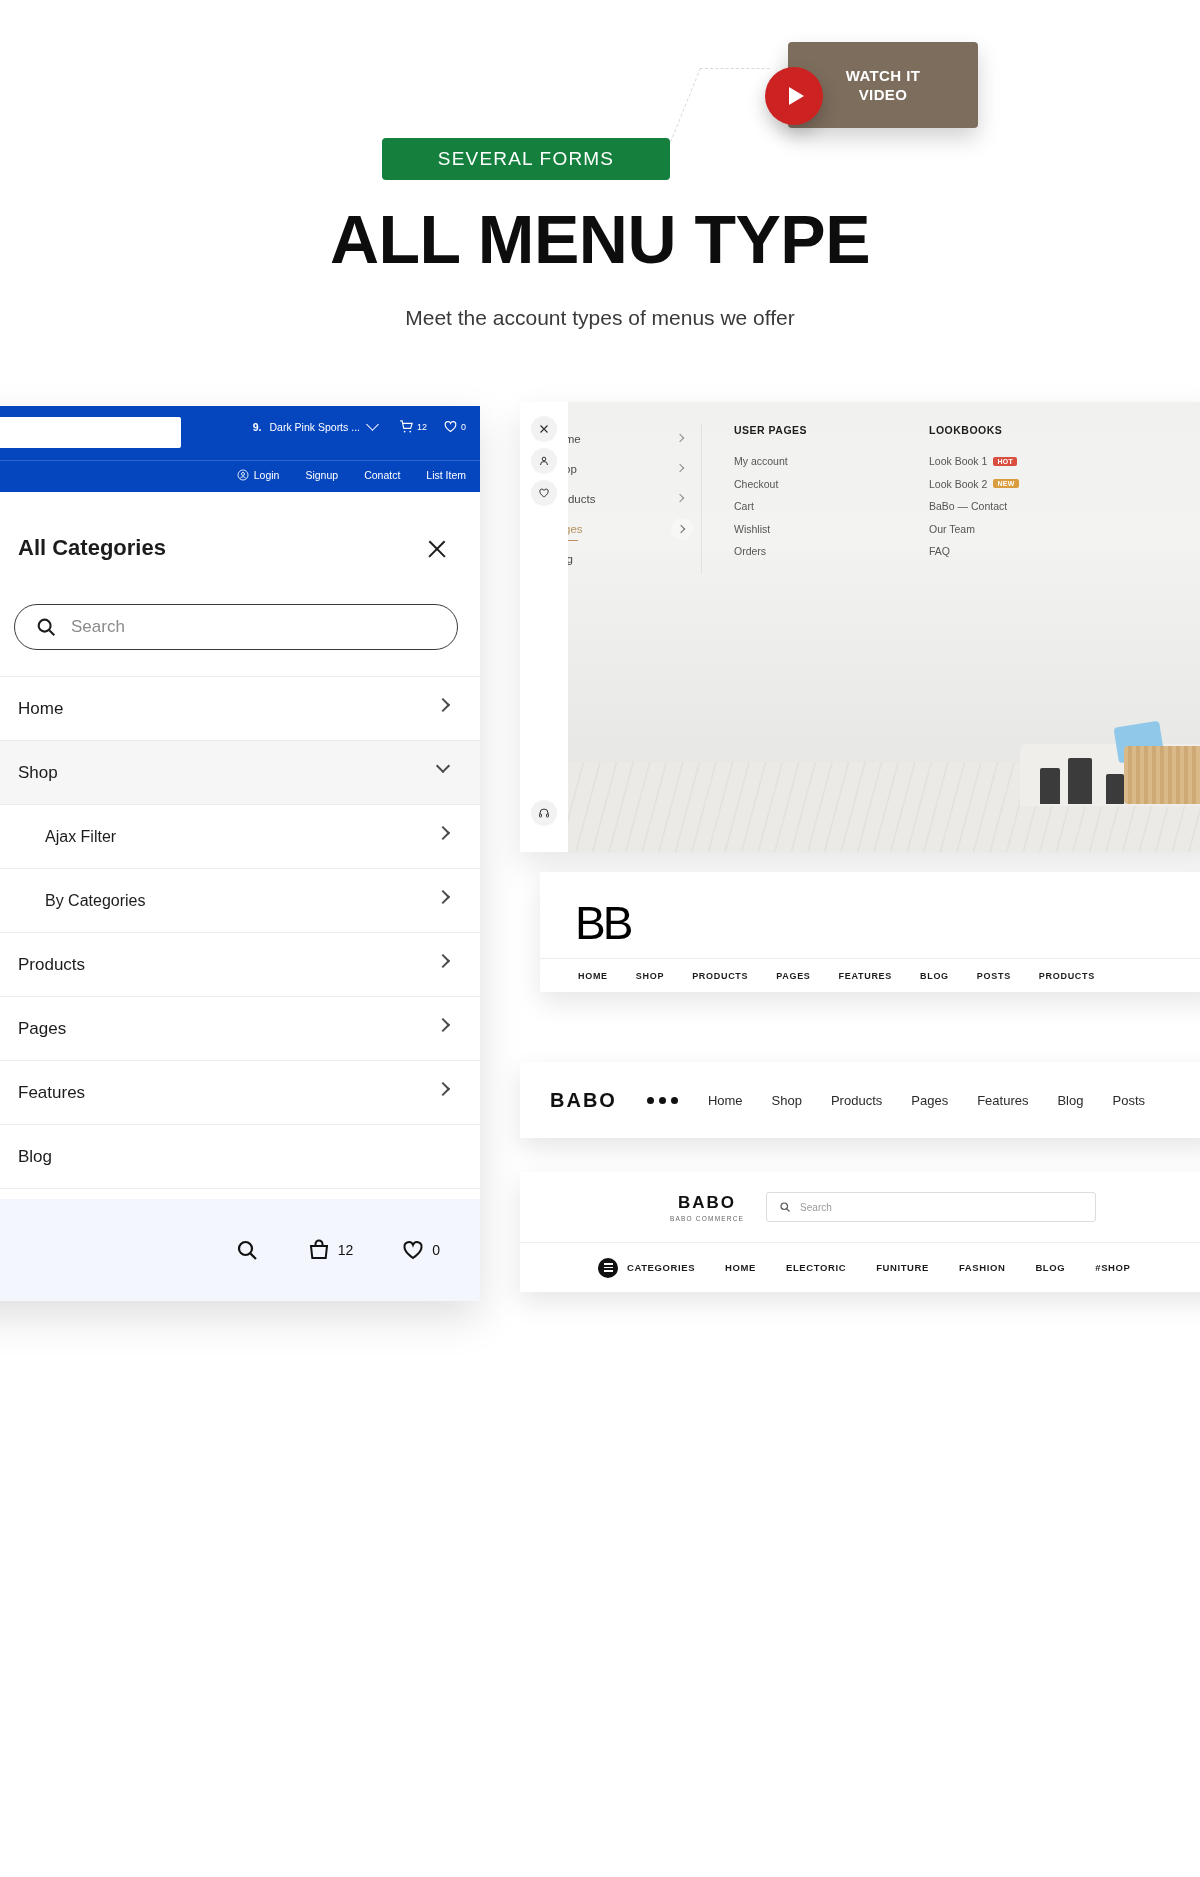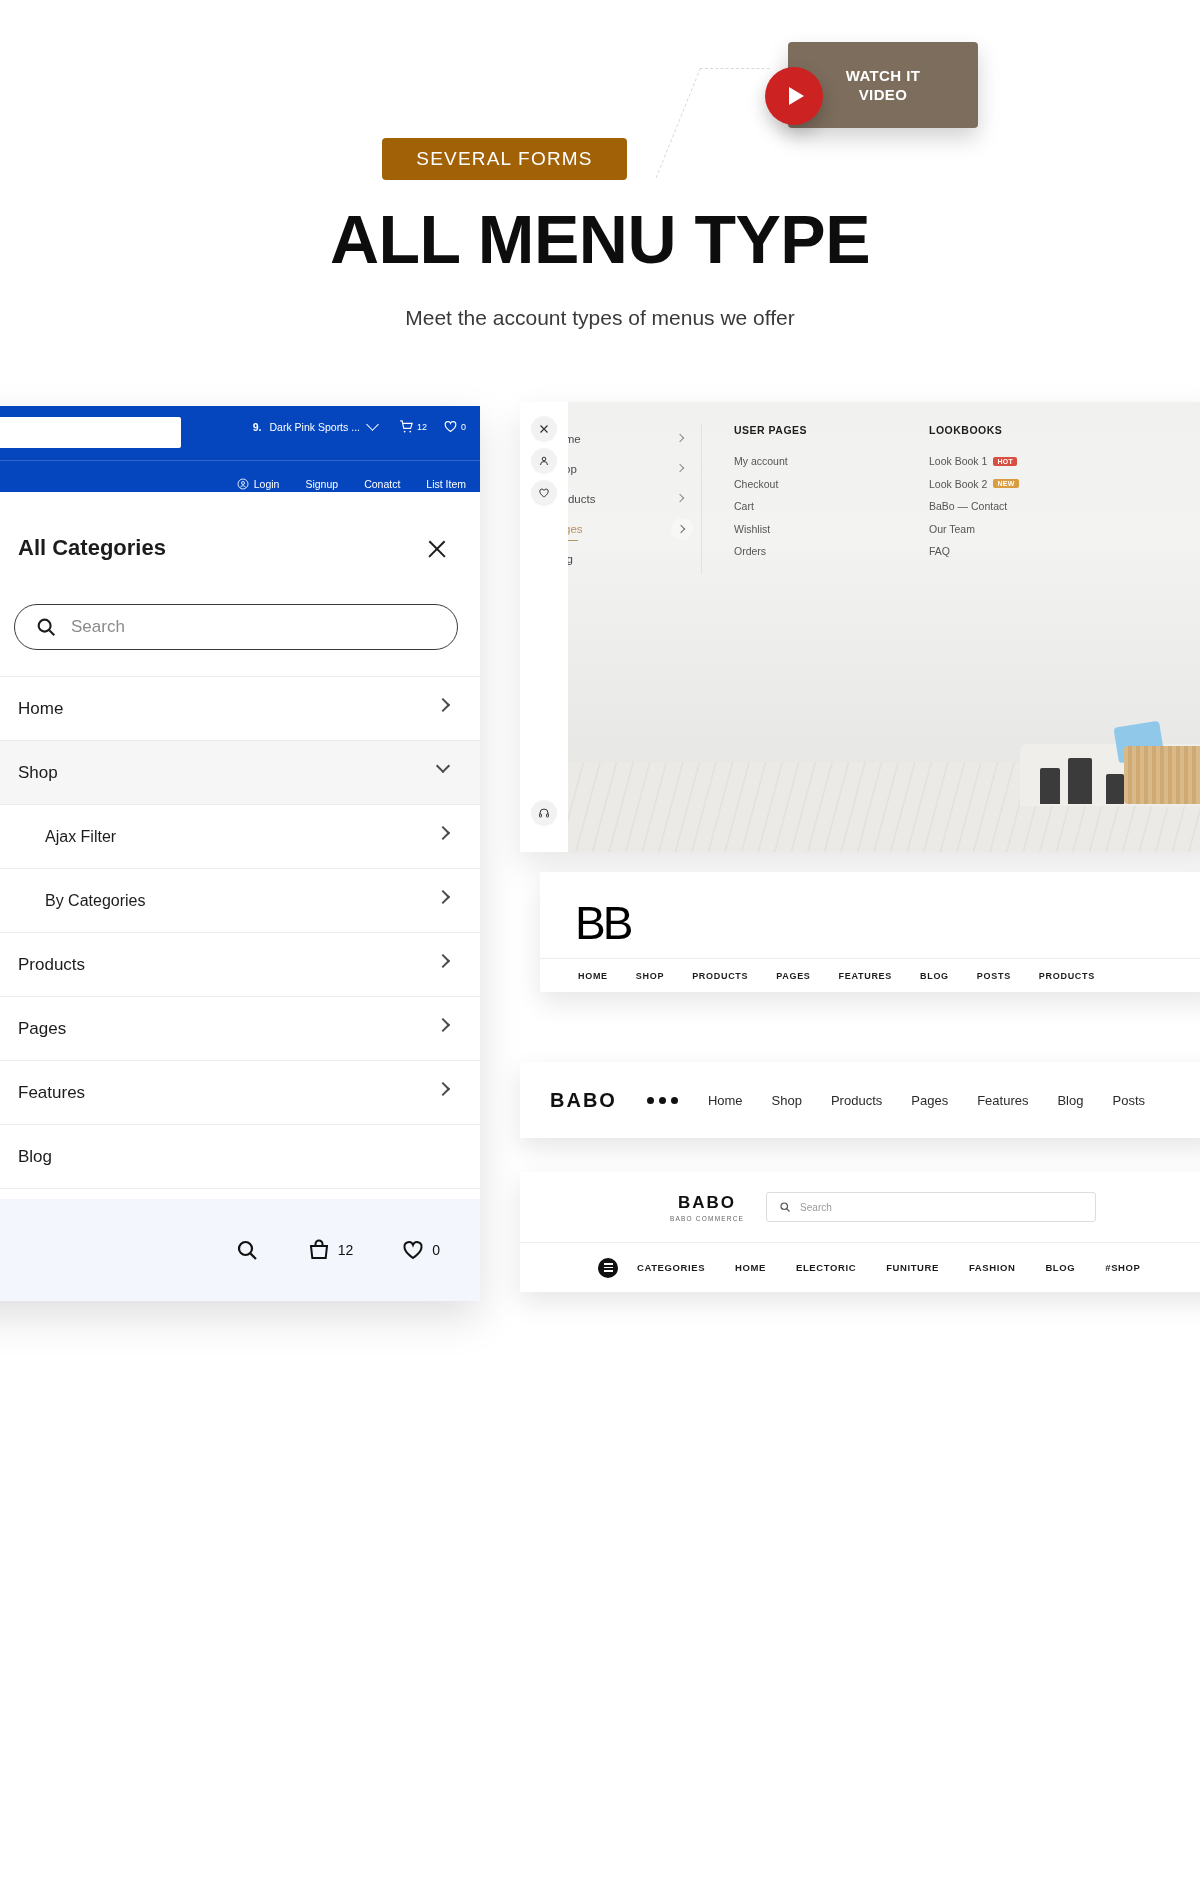--- a/index.html
+++ b/index.html
@@ -35,22 +35,22 @@
     border-top:9px solid transparent;border-bottom:9px solid transparent;
     margin-left:4px;
   }
   .dash-line {
     position:absolute; left:700px; top:68px; width:70px; height:110px;
     border-left:1px dashed #d8d8d8; border-top:1px dashed #d8d8d8;
     transform: skewX(-22deg); transform-origin: top right;
   }
 
   .badge-pill {
-    position:absolute; left:382px; top:138px; width:245px; height:42px;
-    background:#a16207; border-radius:4px;
+    position:absolute; left:382px; top:138px; width:288px; height:42px;
+    background:#15803d; border-radius:4px;
     display:flex; align-items:center; justify-content:center;
   }
   .badge-pill span {
     color:#fff; font-size:19px; letter-spacing:1.2px; font-weight:400;
   }
   .hero-title {
     position:absolute; left:0; top:200px; width:1200px; text-align:center;
     font-size:68px; font-weight:700; letter-spacing:-0.5px; color:#0d0d0d;
     font-family:"Liberation Sans", sans-serif;
   }
@@ -79,21 +79,21 @@
   .dp-select b { font-weight:700; }
   .chev-d { width:9px; height:9px; border-right:1.6px solid #fff; border-bottom:1.6px solid #fff;
             transform:rotate(45deg); margin-top:-4px; }
   .ic-grp { display:flex; align-items:center; gap:16px; color:#fff; }
   .ic-grp .ic { display:flex; align-items:center; gap:3px; font-size:9px; }
   .ic svg { display:block; }
   .blue-row2 {
     position:relative; height:32px; border-top:1px solid rgba(255,255,255,.18);
   }
   .blue-links {
-    position:absolute; right:14px; top:8px; display:flex; align-items:center; gap:26px;margin-top:9px;
+    position:absolute; right:14px; top:8px; display:flex; align-items:center; gap:26px;
   }
   .blue-links a { color:#fff; font-size:10.5px; text-decoration:none; display:flex; align-items:center; gap:5px;}
 
   
   .offcanvas { position:absolute; left:0; top:86px; width:680px; height:707px; background:#fff; }
   .oc-head {
     position:relative; height:112px; display:flex; align-items:center;
     padding:0 30px 0 218px;
   }
   .oc-title { font-size:22px; color:#1c1c1c; font-weight:600; }
@@ -245,21 +245,21 @@
   .cc-logo .s { font-size:6.5px; letter-spacing:1.2px; color:#666; margin-top:2px; }
   .cc-search {
     width:330px; height:30px; border:1px solid #dcdcdc; border-radius:3px;
     display:flex; align-items:center; gap:9px; padding-left:12px;
   }
   .cc-search .ph { font-size:10px; color:#9a9a9a; }
   .cc-bot {
     height:50px; border-top:1px solid #efefef; display:flex; align-items:center;
     padding-left:78px; gap:30px;
   }
-  .cc-cat { display:flex; align-items:center; gap:19px; }
+  .cc-cat { display:flex; align-items:center; gap:9px; }
   .burger {
     width:20px;height:20px;border-radius:50%;background:#111;
     display:flex;flex-direction:column;align-items:center;justify-content:center;gap:2.2px;
   }
   .burger i { width:9px; height:1.4px; background:#fff; display:block; }
   .cc-bot a, .cc-bot .lbl { font-size:9.5px; font-weight:700; letter-spacing:.6px; color:#1c1c1c; text-decoration:none; }
 
   
   .cta {
     position:absolute; left:368px; top:1398px; width:261px; height:62px;

